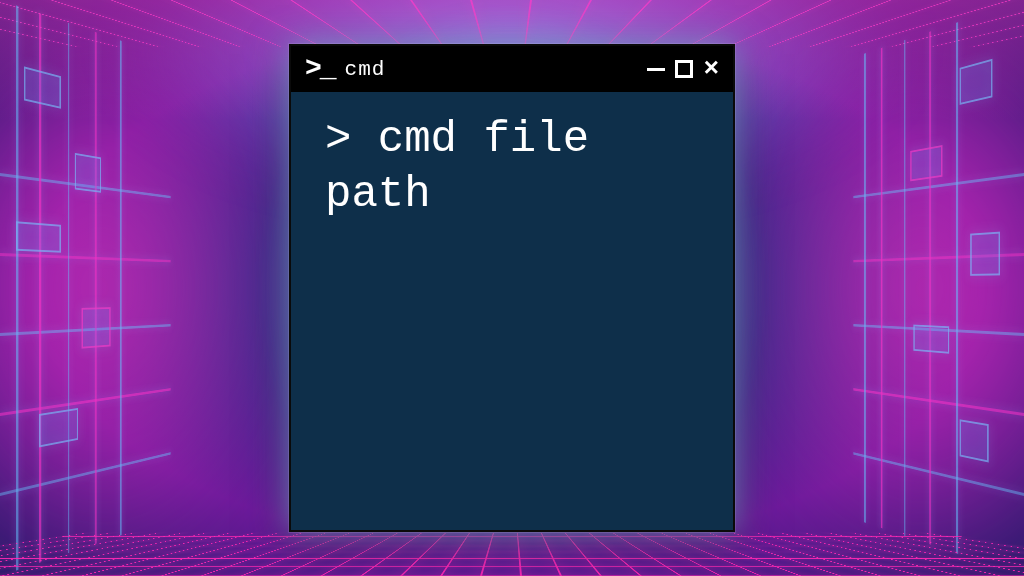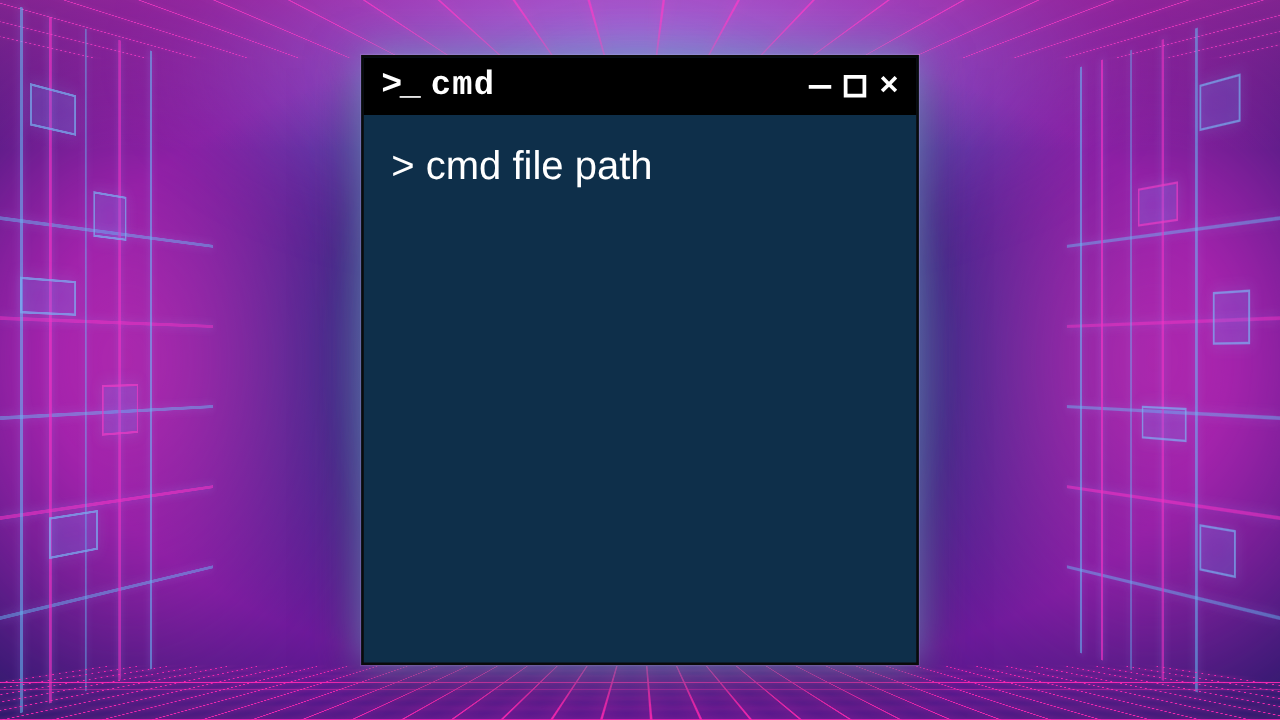--- a/index.html
+++ b/index.html
@@ -202,22 +202,22 @@
     }
     
     .prompt-icon {
       font-size: 28px;
       font-weight: bold;
       line-height: 1;
       letter-spacing: -2px;
     }
     
     .window-title {
-      font-size: 27px;
-      font-weight: bold;
+      font-size: 21px;
+      font-weight: normal;
       letter-spacing: 1px;
     }
     
     .window-controls {
       display: flex;
       align-items: center;
       gap: 10px;
     }
     
     .win-btn {
@@ -240,25 +240,25 @@
       border: 3px solid #fff;
     }
     
     .close-x {
       font-size: 26px;
       font-weight: bold;
       line-height: 1;
     }
     
     .terminal-body {
-      padding: 20px 22px;
+      padding: 20px 34px;
       color: #ffffff;
-      font-size: 32px;
+      font-size: 44px;
       line-height: 1.25;
-      font-family: Liberation Sans, sans-serif;
+      font-family: Liberation Mono, monospace;
       white-space: pre-wrap;
       word-break: break-word;
     }
     
     .prompt-char {
       display: inline;
     }
     
     .cmd-text {
       display: inline;

